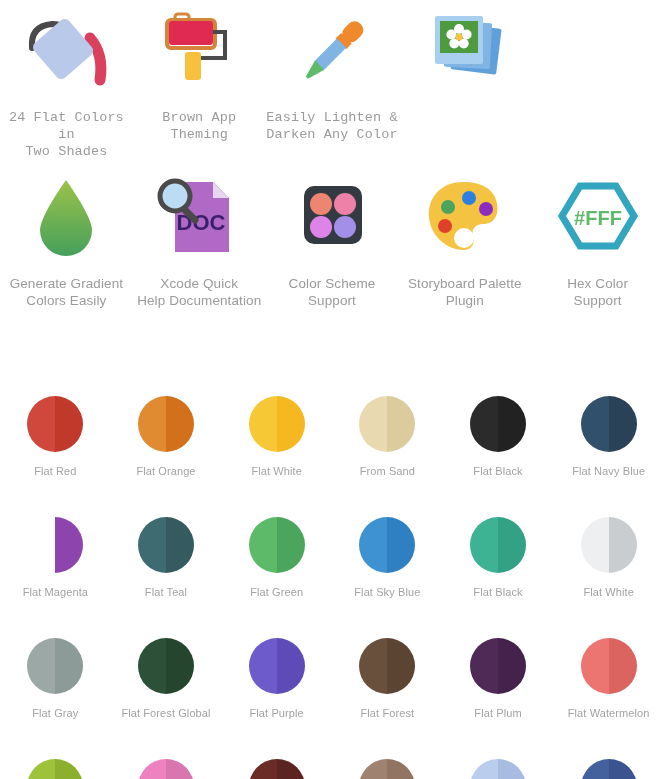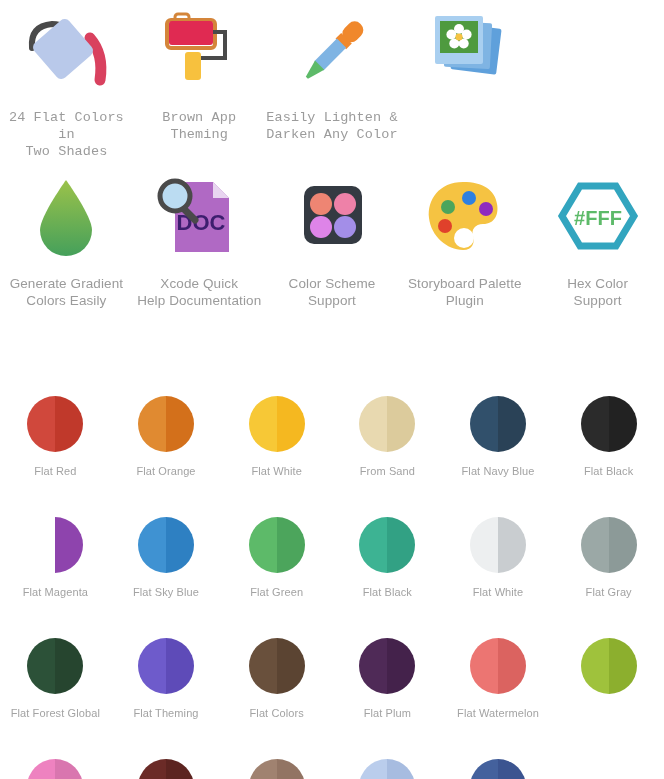--- a/index.html
+++ b/index.html
@@ -236,55 +236,62 @@
       </div>
       <div class="swatch">
         <div class="swatch-circle">
           <div class="swatch-half" style="background: rgb(232, 217, 176);"></div>
           <div class="swatch-half" style="background: rgb(220, 203, 156);"></div>
         </div>
         <div class="swatch-label">From Sand</div>
       </div>
       <div class="swatch">
         <div class="swatch-circle">
+          <div class="swatch-half" style="background: rgb(43, 43, 43);"></div>
+          <div class="swatch-half" style="background: rgb(34, 34, 34);"></div>
+        </div>
+        <div class="swatch-label">Flat Black</div>
+      </div>
+      <div class="swatch">
+        <div class="swatch-circle">
           <div class="swatch-half" style="background: rgb(49, 80, 107);"></div>
           <div class="swatch-half" style="background: rgb(42, 66, 87);"></div>
         </div>
         <div class="swatch-label">Flat Navy Blue</div>
       </div>
       <div class="swatch">
         <div class="swatch-circle">
-          <div class="swatch-half" style="background: rgb(43, 43, 43);"></div>
-          <div class="swatch-half" style="background: rgb(34, 34, 34);"></div>
-        </div>
-        <div class="swatch-label">Flat Black</div>
-      </div>
-      <div class="swatch">
-        <div class="swatch-circle">
           <div class="swatch-half"></div>
           <div class="swatch-half" style="background: rgb(142, 68, 173);"></div>
         </div>
         <div class="swatch-label">Flat Magenta</div>
       </div>
       <div class="swatch">
         <div class="swatch-circle">
+          <div class="swatch-half" style="background: rgb(62, 107, 114);"></div>
+          <div class="swatch-half" style="background: rgb(53, 91, 97);"></div>
+        </div>
+        <div class="swatch-label">Flat Teal</div>
+      </div>
+      <div class="swatch">
+        <div class="swatch-circle">
+          <div class="swatch-half" style="background: rgb(93, 186, 105);"></div>
+          <div class="swatch-half" style="background: rgb(76, 165, 92);"></div>
+        </div>
+        <div class="swatch-label">Flat Green</div>
+      </div>
+      <div class="swatch">
+        <div class="swatch-circle">
           <div class="swatch-half" style="background: rgb(63, 146, 210);"></div>
           <div class="swatch-half" style="background: rgb(46, 128, 194);"></div>
         </div>
         <div class="swatch-label">Flat Sky Blue</div>
       </div>
       <div class="swatch">
         <div class="swatch-circle">
-          <div class="swatch-half" style="background: rgb(93, 186, 105);"></div>
-          <div class="swatch-half" style="background: rgb(76, 165, 92);"></div>
-        </div>
-        <div class="swatch-label">Flat Green</div>
-      </div>
-      <div class="swatch">
-        <div class="swatch-circle">
           <div class="swatch-half" style="background: rgb(61, 179, 147);"></div>
           <div class="swatch-half" style="background: rgb(50, 161, 132);"></div>
         </div>
         <div class="swatch-label">Flat Black</div>
       </div>
       <div class="swatch">
         <div class="swatch-circle">
           <div class="swatch-half" style="background: rgb(237, 239, 240);"></div>
           <div class="swatch-half" style="background: rgb(201, 205, 208);"></div>
         </div>
@@ -302,28 +309,28 @@
           <div class="swatch-half" style="background: rgb(44, 81, 56);"></div>
           <div class="swatch-half" style="background: rgb(38, 69, 47);"></div>
         </div>
         <div class="swatch-label">Flat Forest Global</div>
       </div>
       <div class="swatch">
         <div class="swatch-circle">
           <div class="swatch-half" style="background: rgb(110, 91, 203);"></div>
           <div class="swatch-half" style="background: rgb(94, 75, 184);"></div>
         </div>
-        <div class="swatch-label">Flat Theming</div>
+        <div class="swatch-label">Flat Purple</div>
       </div>
       <div class="swatch">
         <div class="swatch-circle">
           <div class="swatch-half" style="background: rgb(105, 80, 60);"></div>
           <div class="swatch-half" style="background: rgb(91, 68, 50);"></div>
         </div>
-        <div class="swatch-label">Flat Colors</div>
+        <div class="swatch-label">Flat Forest</div>
       </div>
       <div class="swatch">
         <div class="swatch-circle">
           <div class="swatch-half" style="background: rgb(79, 42, 87);"></div>
           <div class="swatch-half" style="background: rgb(68, 34, 75);"></div>
         </div>
         <div class="swatch-label">Flat Plum</div>
       </div>
       <div class="swatch">
         <div class="swatch-circle">

